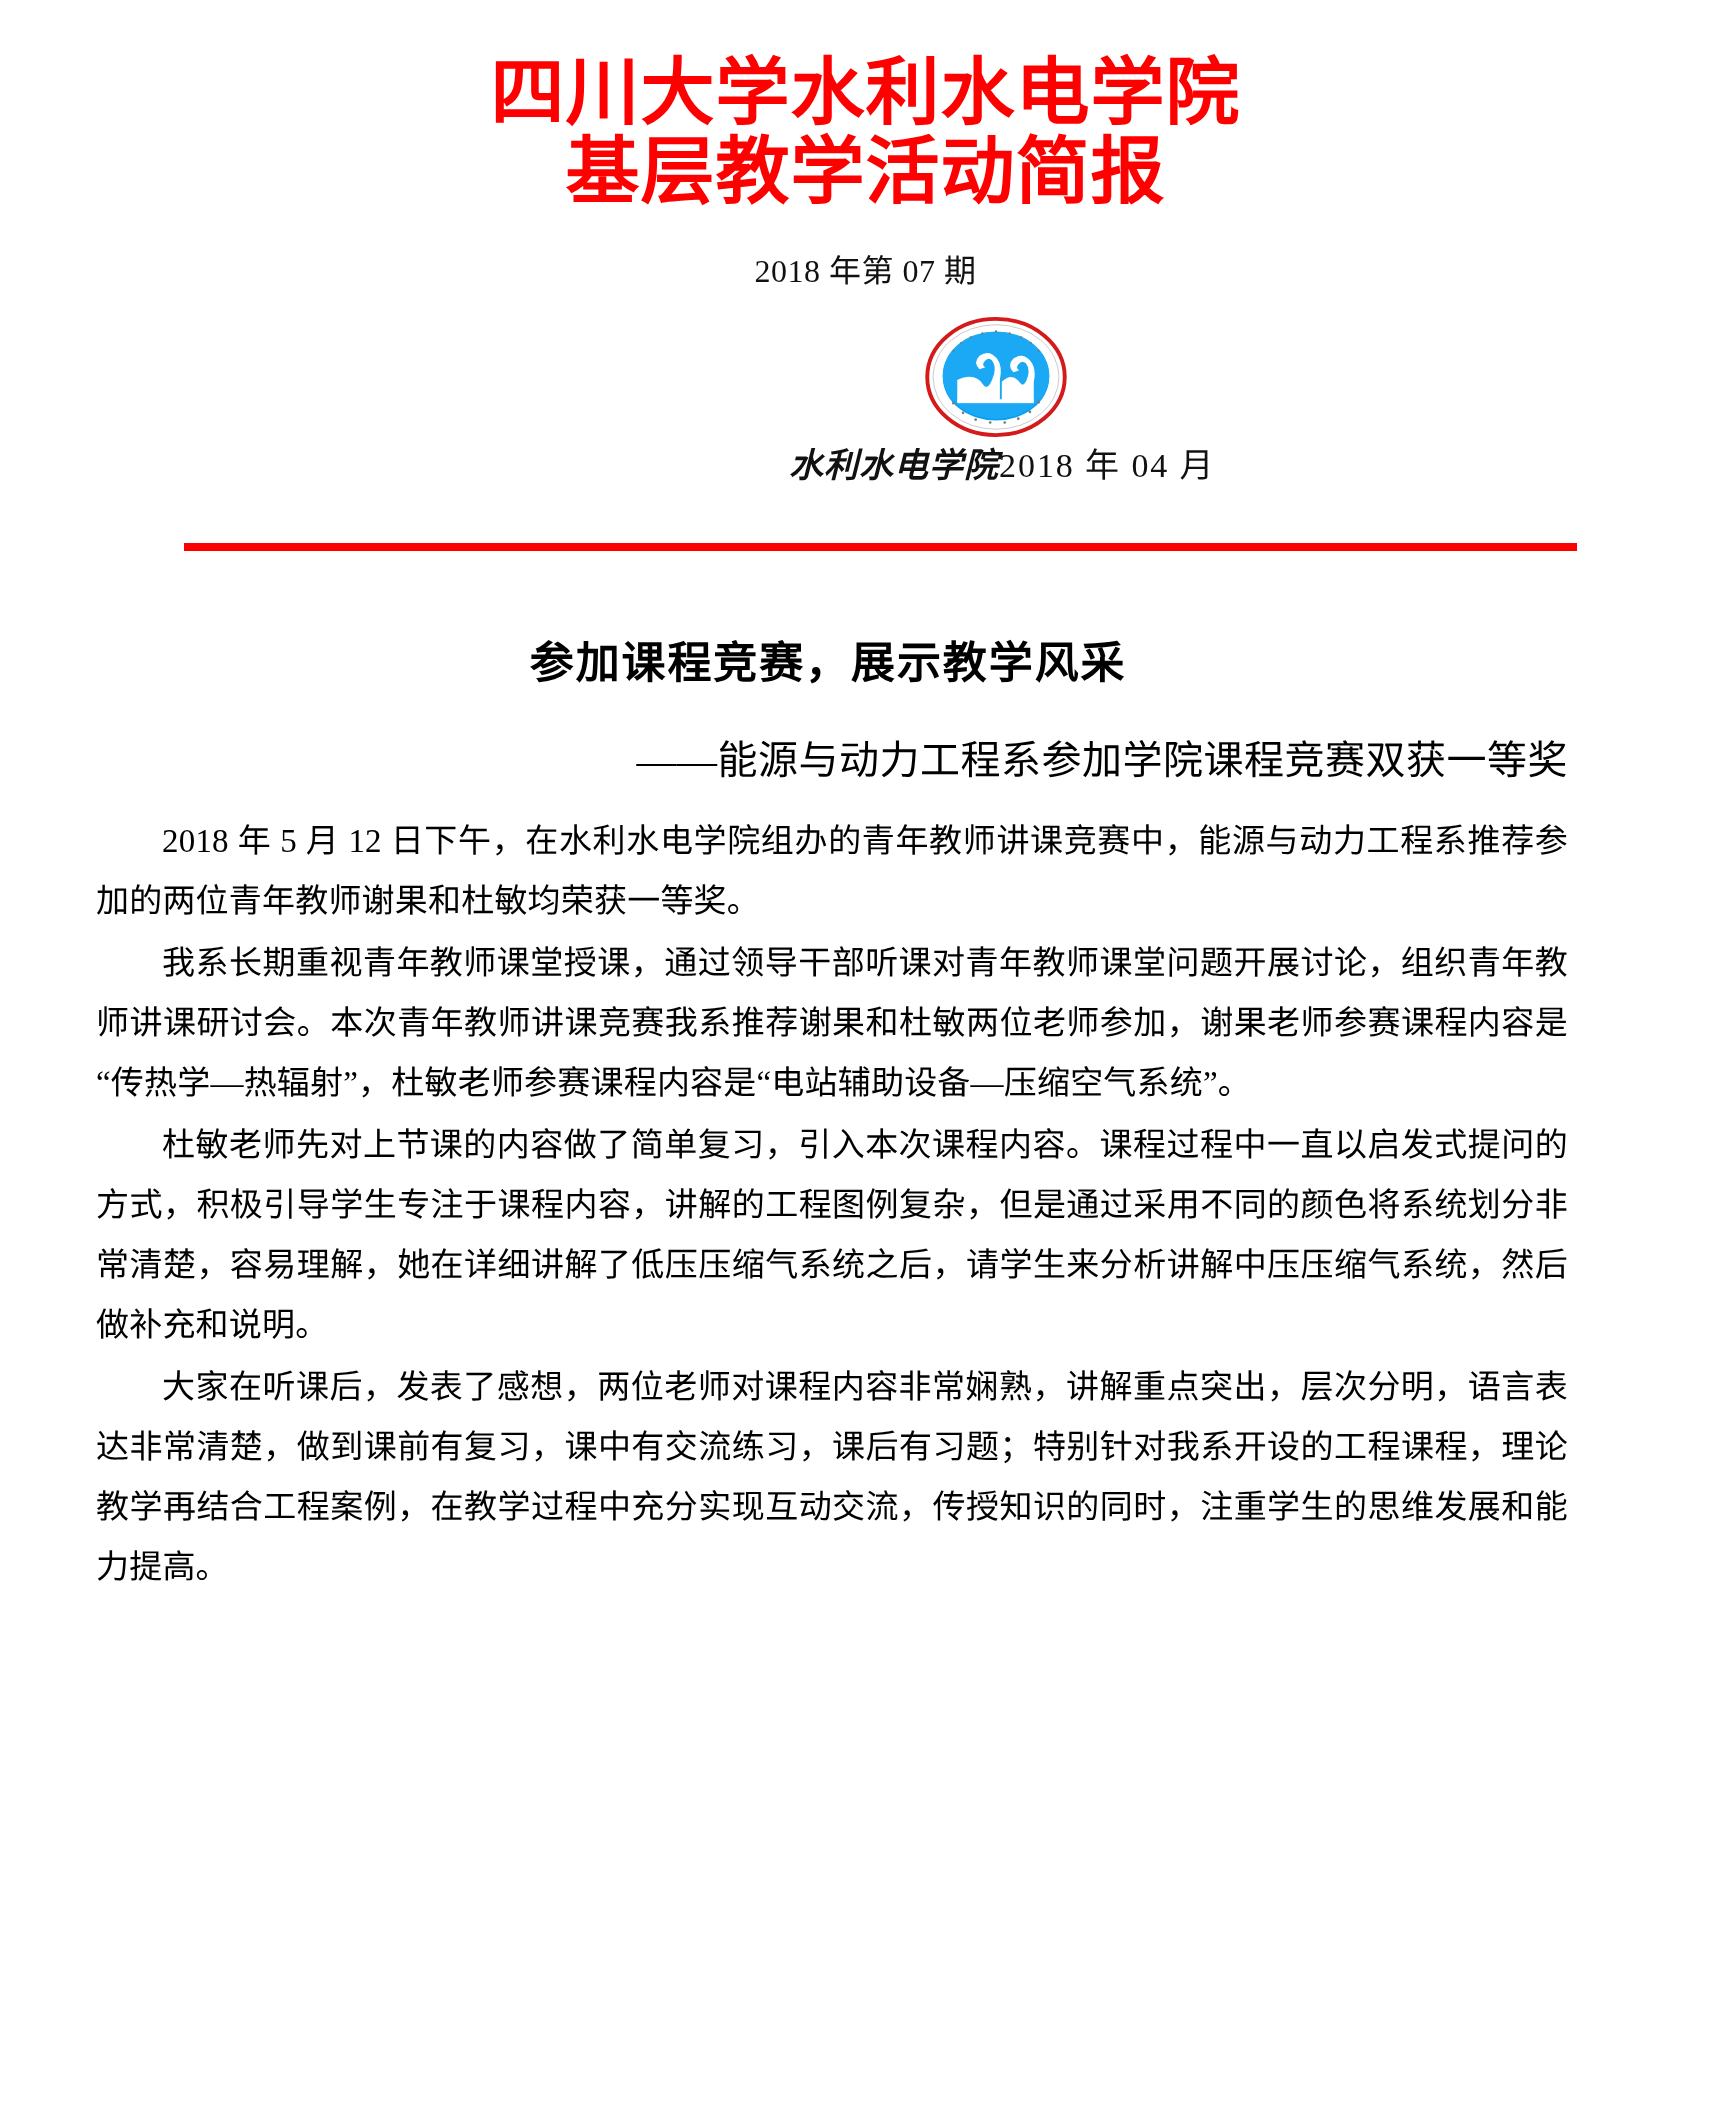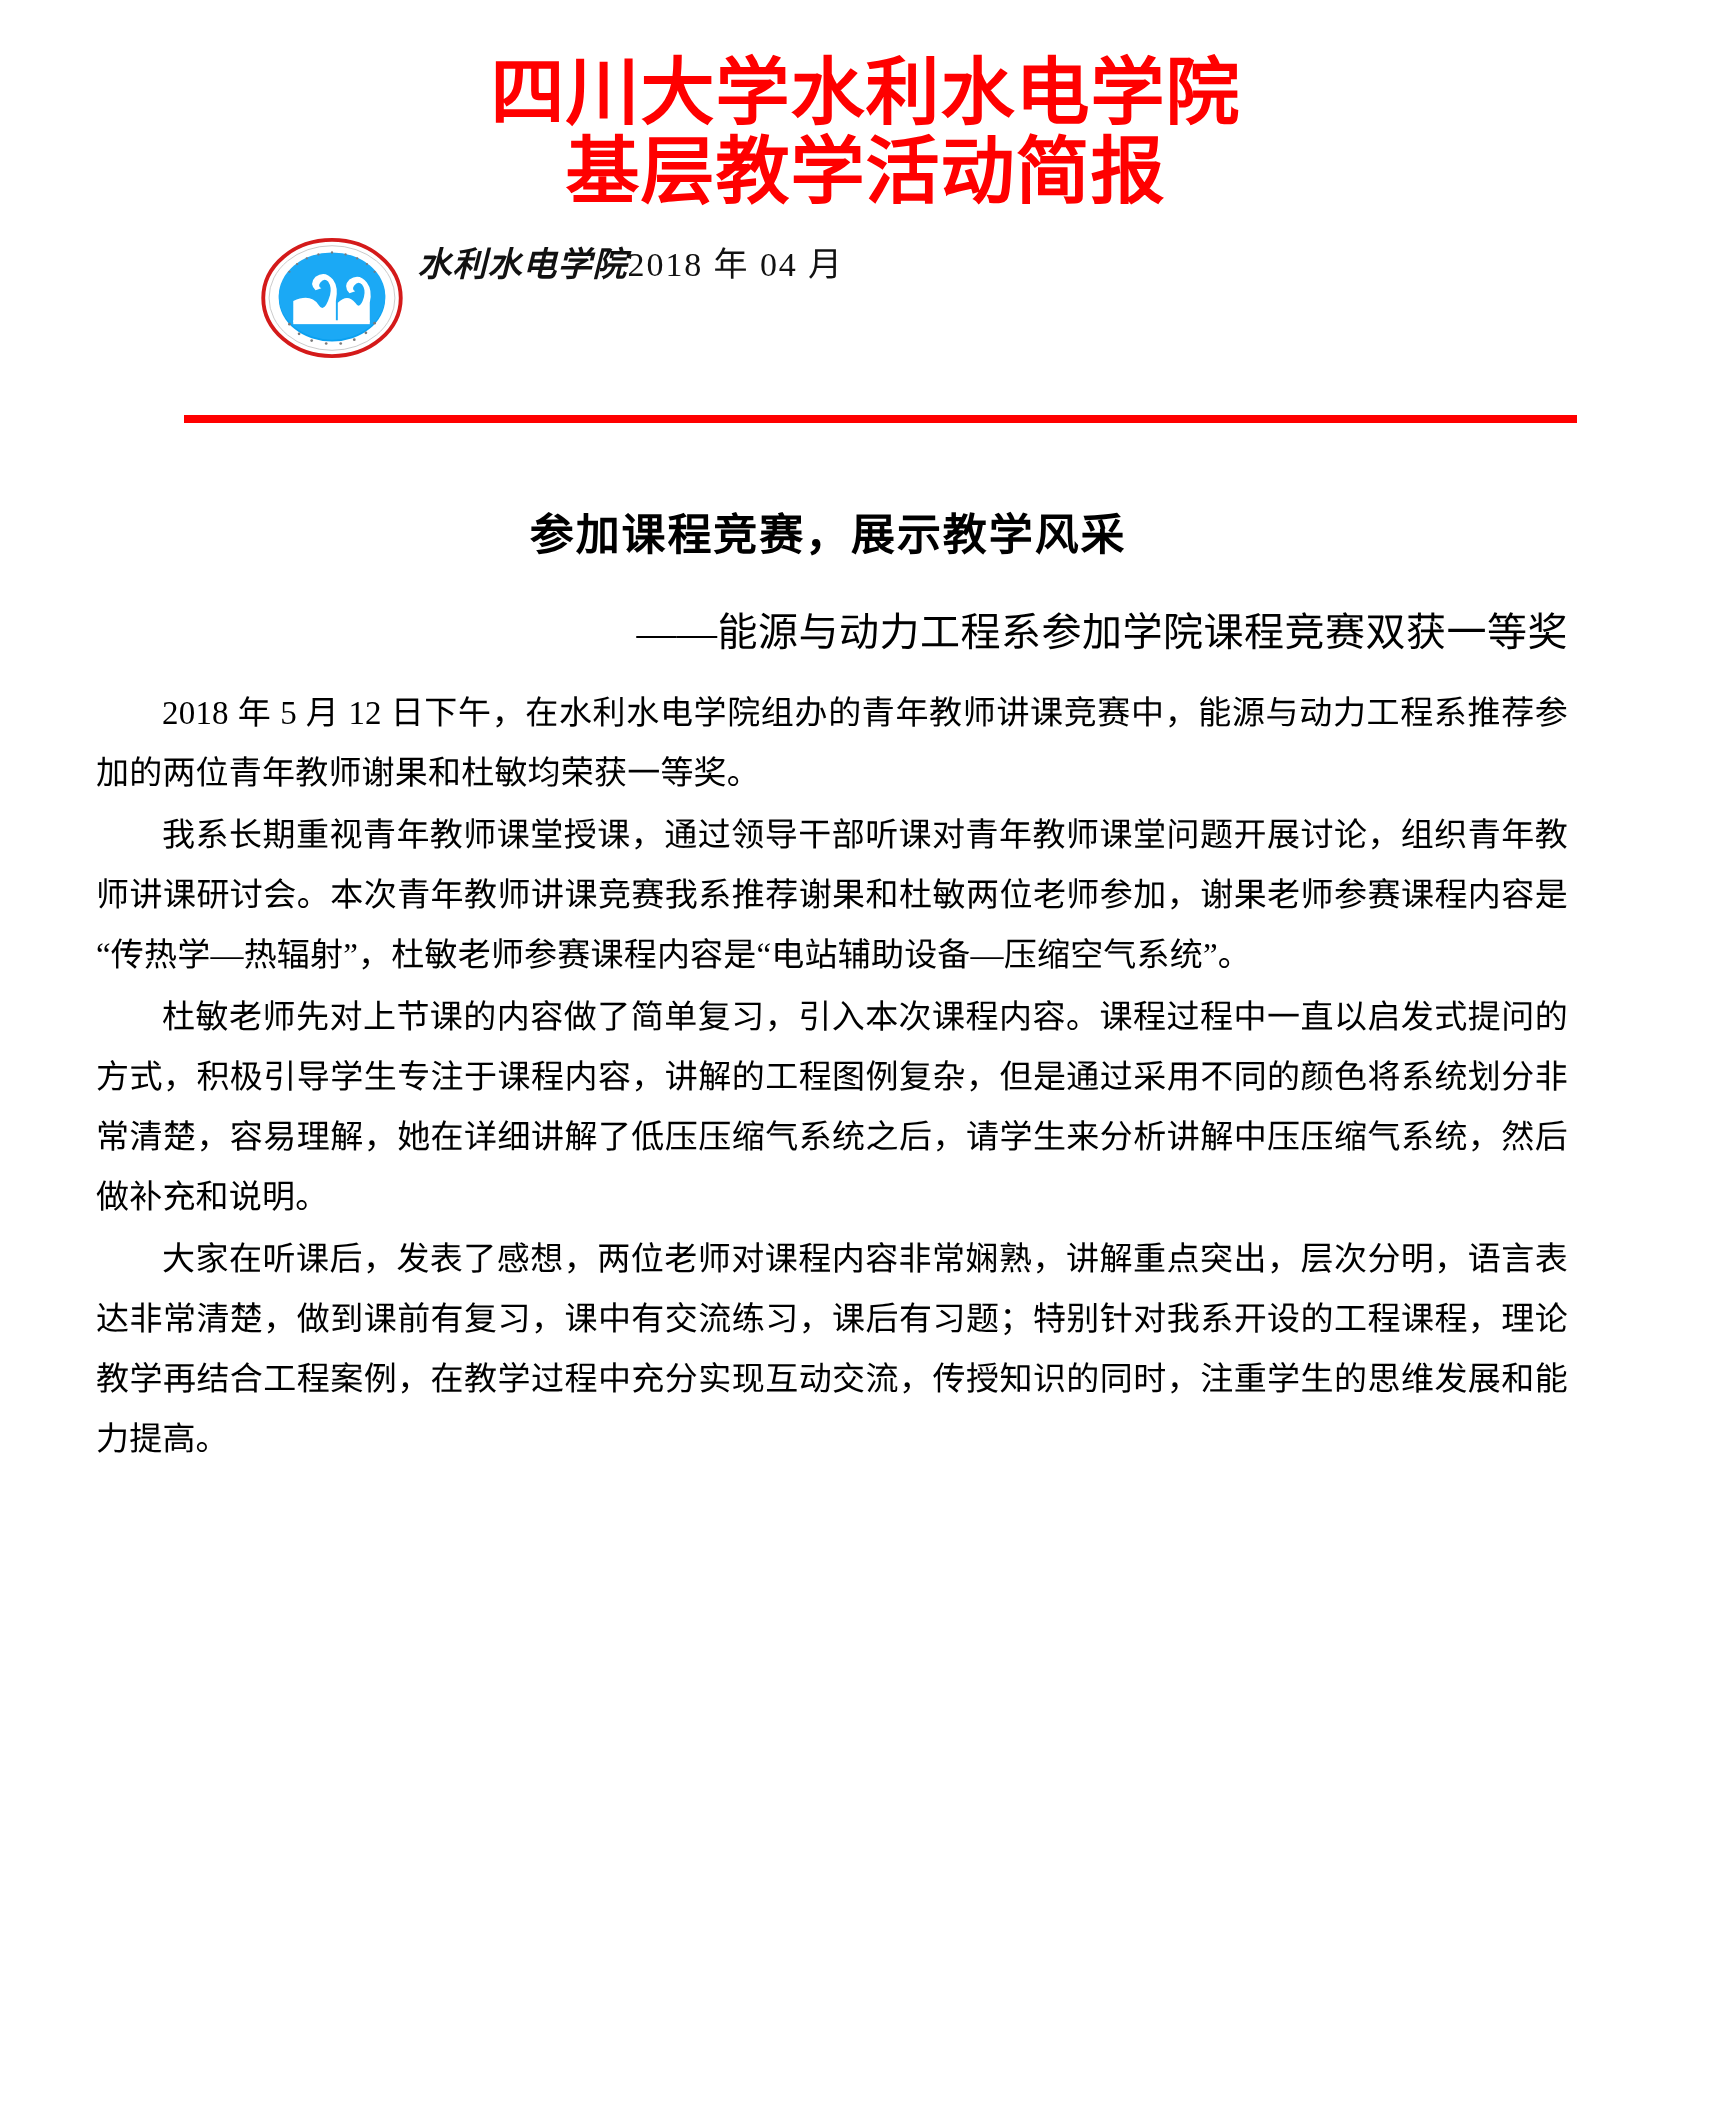--- a/index.html
+++ b/index.html
@@ -45,22 +45,24 @@
     font-size: 32px;
     margin-top: 33px;
     letter-spacing: 0.5px;
     color: #111111;
     font-family: "Liberation Serif", "DejaVu Serif", serif;
   }
 
   
   .imprint-row {
     display: flex;
+    align-items: center;
     margin-top: 25px;
     padding-left: 260px;
+    flex-direction: column;
   }
   .logo {
     position: relative;
     width: 144px;
     height: 122px;
     flex: 0 0 auto;
   }
   .logo svg { display: block; width: 144px; height: 122px; }
 
   .imprint-text {
@@ -131,20 +133,21 @@
 </head>
 <body>
 
 <div class="page">
 
   <div class="masthead">
     <div class="masthead-title">
       <span class="ln">四川大学水利水电学院</span>
       <span class="ln">基层教学活动简报</span>
     </div>
+    <div class="issue-line">2018 年第 07 期</div>
 
     <div class="imprint-row">
       <div class="logo">
         <svg viewBox="0 0 148 126" xmlns="http://www.w3.org/2000/svg">
 
           <ellipse cx="74" cy="63" rx="71" ry="60" fill="#ffffff" stroke="#d41a1a" stroke-width="4"></ellipse>
 
           <ellipse cx="74" cy="63" rx="65" ry="54" fill="#ffffff" stroke="#c9c9c9" stroke-width="1"></ellipse>
 
           <ellipse cx="74" cy="63" rx="55" ry="45" fill="#0aa0f0"></ellipse>

